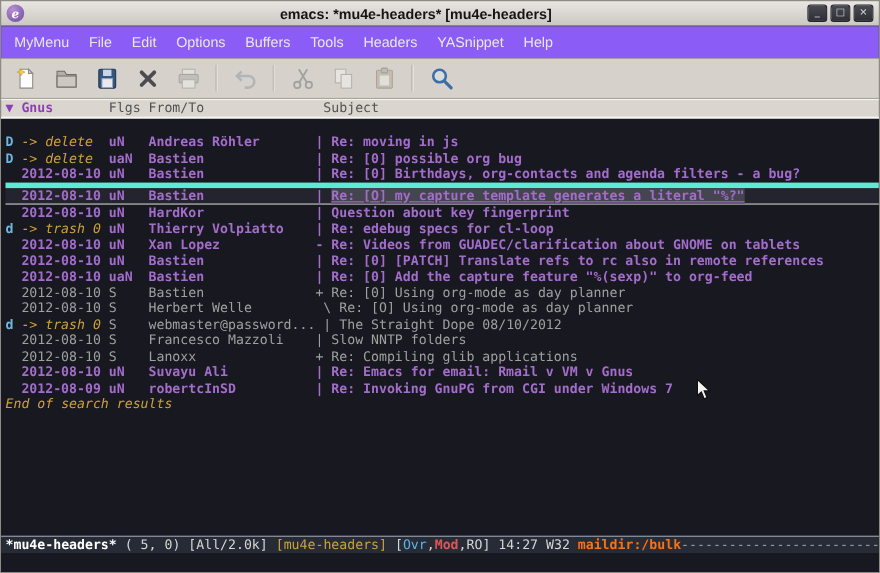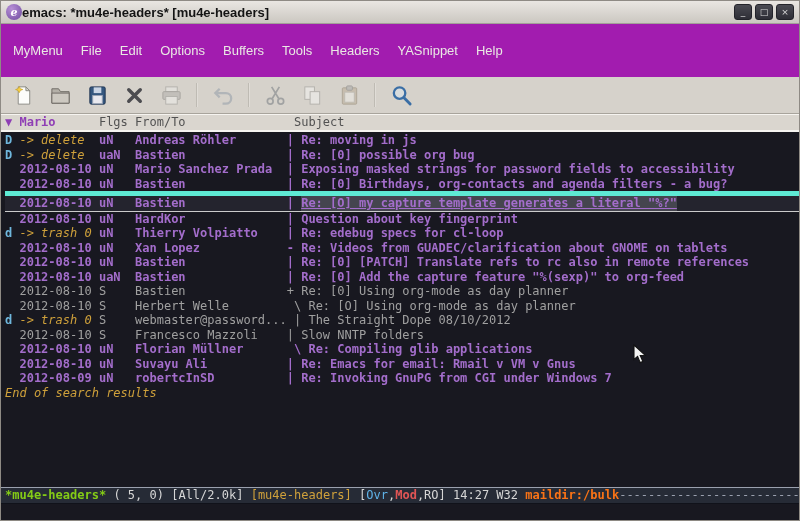--- a/index.html
+++ b/index.html
@@ -1,56 +1,56 @@
 <!DOCTYPE html>
 <html><head>
 <meta charset="utf-8">
 <style>
   *{box-sizing:border-box;margin:0;padding:0}
   html,body{width:800px;height:521px;overflow:hidden;background:#6e6a64}
   .window{width:800px;height:521px;display:flex;flex-direction:column;border:1px solid #8e8a84;background:#181820;position:relative;font-family:"Liberation Sans",sans-serif}
   
   .titlebar{flex:0 0 23px;background:linear-gradient(#e9e6e2,#cbc7c1);display:flex;align-items:center;padding:0 5px;border-bottom:1px solid #a39f98}
   .app-icon{width:16px;height:16px;border-radius:8px;background:radial-gradient(circle at 35% 30%,#b78fd6,#6d4a9e);color:#fff;font:italic bold 11px "DejaVu Serif",serif;display:flex;align-items:center;justify-content:center;flex:0 0 auto}
-  .title{flex:1;text-align:left;font-size:13px;font-weight:bold;color:#141414;white-space:nowrap;overflow:hidden}
+  .title{flex:1;text-align:center;font-size:13px;font-weight:bold;color:#141414;white-space:nowrap;overflow:hidden}
   .win-controls{display:flex;gap:3px;flex:0 0 auto}
   .win-btn{width:18px;height:16px;background:linear-gradient(#4a4a52,#2e2e36);border:1px solid #23232a;border-radius:3px;color:#d9d9d9;font:9px/14px "DejaVu Sans",sans-serif;text-align:center;padding:0}
   
-  .menubar{flex:0 0 24px;background:#a21caf;display:flex;align-items:flex-end;padding:16px 3px}
+  .menubar{flex:0 0 24px;background:#8b5cf6;display:flex;align-items:flex-end;padding:4px 3px}
   .menu-item{color:#eae8e4;font-size:13px;padding:3px 9px;white-space:nowrap}
   
   .toolbar{flex:0 0 37px;background:#d6d2cb;border-bottom:1px solid #a8a49c;display:flex;align-items:center;padding:0 7px;gap:7px}
   .tool-btn{width:30px;height:30px;background:transparent;border:none;display:flex;align-items:center;justify-content:center;padding:0}
   .tool-btn.disabled{opacity:.45;filter:grayscale(55%)}
   .tool-icon{display:block}
   .tool-icon svg{width:23px;height:23px;display:block}
   .tool-sep{width:2px;height:24px;background:linear-gradient(90deg,#aeaaa2,#f1eee9);margin:0 3px}
   
   .headerline{flex:0 0 18px;background:#dad6cf;border-top:1px solid #f6f4f0;border-bottom:2px solid #f6f4f0;font:12px/15px "DejaVu Sans Mono",monospace;color:#525252;padding:0 0 0 4px;white-space:pre;overflow:hidden}
   .hl-col{display:inline-block;white-space:pre}
   .hl-col-0{width:13ch;color:#8f3fb5;font-weight:bold}
   .hl-col-1{width:5ch}
   .hl-col-2{width:22ch}
   
-  .buffer{flex:1 1 auto;background:#181820;font:12px/14.5px "DejaVu Sans Mono",monospace;padding:1px 0 0 4px;overflow:hidden}
+  .buffer{flex:1 1 auto;background:#181820;font:12px/14.5px "DejaVu Sans Mono",monospace;padding:14px 0 0 4px;overflow:hidden}
   .hrow{white-space:pre;line-height:14.5px}
   .hrow span{display:inline-block;white-space:pre;vertical-align:top}
   .c-mark{width:2ch;color:#6fb7dd;font-weight:bold;font-style:normal}
   .c-date{width:11ch}
   .c-flags{width:5ch}
   .c-from{min-width:21ch;padding-right:1ch}
   .face-unread{color:#a36dcb;font-weight:bold}
   .face-read{color:#a0a0a0;font-weight:normal}
   .face-marked{color:#cfa13b !important;font-style:italic;font-weight:normal}
   .current{background:#24242e;border-top:5px solid #5eead4;border-bottom:1px solid #cbcbcb}
   .current .c-subject{background:#45454f;text-decoration:underline}
   .end-line{font:italic 12px/14.5px "DejaVu Sans Mono",monospace;color:#cfa13b;white-space:pre}
   
   .modeline{flex:0 0 17px;background:#262b36;border-top:1px solid #9aa0ae;border-bottom:1px solid #10121a;font:12px/15px "DejaVu Sans Mono",monospace;color:#d6d6d6;padding:0 0 0 4px;white-space:pre;overflow:hidden}
-  .ml-buffer{color:#84cc16;font-weight:bold}
+  .ml-buffer{color:#ffffff;font-weight:bold}
   .ml-minor{color:#cfa13b}
   .ml-folder{color:#f97316;font-weight:bold}
   .ml-mod{color:#e05555;font-weight:bold}
   .ml-ovr{color:#5fb3e8}
   .ml-dim{color:#9aa0ae}
   .modeline span{white-space:pre}
   
   .minibuffer{flex:0 0 16px;background:#181820}
   
   .mouse-cursor{position:absolute;left:632px;top:343px;pointer-events:none}
@@ -165,39 +165,38 @@
       <button class="tool-btn">
         <span class="tool-icon">
           <svg viewBox="0 0 24 24">
             <circle cx="10" cy="9.5" r="6" fill="#dce8f4" fill-opacity=".45" stroke="#3a6ea5" stroke-width="2.4"></circle>
             <path d="M14.6 14.3L21 20.8" stroke="#3a6ea5" stroke-width="3" stroke-linecap="round"></path>
           </svg>
         </span>
       </button>
     </div>
 
-  <div class="headerline"><span class="hl-col hl-col-0">▼ Mario</span><span class="hl-col hl-col-1">Flgs</span><span class="hl-col hl-col-2">From/To</span><span class="hl-col hl-col-3">Subject</span></div>
+  <div class="headerline"><span class="hl-col hl-col-0">▼ Gnus</span><span class="hl-col hl-col-1">Flgs</span><span class="hl-col hl-col-2">From/To</span><span class="hl-col hl-col-3">Subject</span></div>
 
   <div class="buffer">
     <div>
         <div class="hrow face-unread"><span class="c-mark">D</span><span class="c-date face-marked">-&gt; delete</span><span class="c-flags">uN</span><span class="c-from">Andreas Röhler</span><span class="c-prefix">| </span><span class="c-subject">Re: moving in js</span></div>
         <div class="hrow face-unread"><span class="c-mark">D</span><span class="c-date face-marked">-&gt; delete</span><span class="c-flags">uaN</span><span class="c-from">Bastien</span><span class="c-prefix">| </span><span class="c-subject">Re: [0] possible org bug</span></div>
-        <div class="hrow face-unread"><span class="c-mark"></span><span class="c-date">2012-08-10</span><span class="c-flags">uN</span><span class="c-from">Mario Sanchez Prada</span><span class="c-prefix">| </span><span class="c-subject">Exposing masked strings for password fields to accessibility</span></div>
         <div class="hrow face-unread"><span class="c-mark"></span><span class="c-date">2012-08-10</span><span class="c-flags">uN</span><span class="c-from">Bastien</span><span class="c-prefix">| </span><span class="c-subject">Re: [0] Birthdays, org-contacts and agenda filters - a bug?</span></div>
         <div class="hrow face-unread current"><span class="c-mark"></span><span class="c-date">2012-08-10</span><span class="c-flags">uN</span><span class="c-from">Bastien</span><span class="c-prefix">| </span><span class="c-subject">Re: [O] my capture template generates a literal "%?"</span></div>
         <div class="hrow face-unread"><span class="c-mark"></span><span class="c-date">2012-08-10</span><span class="c-flags">uN</span><span class="c-from">HardKor</span><span class="c-prefix">| </span><span class="c-subject">Question about key fingerprint</span></div>
         <div class="hrow face-unread"><span class="c-mark">d</span><span class="c-date face-marked">-&gt; trash 0</span><span class="c-flags">uN</span><span class="c-from">Thierry Volpiatto</span><span class="c-prefix">| </span><span class="c-subject">Re: edebug specs for cl-loop</span></div>
         <div class="hrow face-unread"><span class="c-mark"></span><span class="c-date">2012-08-10</span><span class="c-flags">uN</span><span class="c-from">Xan Lopez</span><span class="c-prefix">- </span><span class="c-subject">Re: Videos from GUADEC/clarification about GNOME on tablets</span></div>
         <div class="hrow face-unread"><span class="c-mark"></span><span class="c-date">2012-08-10</span><span class="c-flags">uN</span><span class="c-from">Bastien</span><span class="c-prefix">| </span><span class="c-subject">Re: [0] [PATCH] Translate refs to rc also in remote references</span></div>
         <div class="hrow face-unread"><span class="c-mark"></span><span class="c-date">2012-08-10</span><span class="c-flags">uaN</span><span class="c-from">Bastien</span><span class="c-prefix">| </span><span class="c-subject">Re: [0] Add the capture feature "%(sexp)" to org-feed</span></div>
         <div class="hrow face-read"><span class="c-mark"></span><span class="c-date">2012-08-10</span><span class="c-flags">S</span><span class="c-from">Bastien</span><span class="c-prefix">+ </span><span class="c-subject">Re: [0] Using org-mode as day planner</span></div>
         <div class="hrow face-read"><span class="c-mark"></span><span class="c-date">2012-08-10</span><span class="c-flags">S</span><span class="c-from">Herbert Welle</span><span class="c-prefix"> \ </span><span class="c-subject">Re: [O] Using org-mode as day planner</span></div>
         <div class="hrow face-read"><span class="c-mark">d</span><span class="c-date face-marked">-&gt; trash 0</span><span class="c-flags">S</span><span class="c-from">webmaster@password...</span><span class="c-prefix">| </span><span class="c-subject">The Straight Dope 08/10/2012</span></div>
         <div class="hrow face-read"><span class="c-mark"></span><span class="c-date">2012-08-10</span><span class="c-flags">S</span><span class="c-from">Francesco Mazzoli</span><span class="c-prefix">| </span><span class="c-subject">Slow NNTP folders</span></div>
-        <div class="hrow face-unread"><span class="c-mark"></span><span class="c-date">2012-08-10</span><span class="c-flags">uN</span><span class="c-from">Florian Müllner</span><span class="c-prefix"> \ </span><span class="c-subject">Re: Compiling glib applications</span></div>
+        <div class="hrow face-read"><span class="c-mark"></span><span class="c-date">2012-08-10</span><span class="c-flags">S</span><span class="c-from">Lanoxx</span><span class="c-prefix">+ </span><span class="c-subject">Re: Compiling glib applications</span></div>
         <div class="hrow face-unread"><span class="c-mark"></span><span class="c-date">2012-08-10</span><span class="c-flags">uN</span><span class="c-from">Suvayu Ali</span><span class="c-prefix">| </span><span class="c-subject">Re: Emacs for email: Rmail v VM v Gnus</span></div>
         <div class="hrow face-unread"><span class="c-mark"></span><span class="c-date">2012-08-09</span><span class="c-flags">uN</span><span class="c-from">robertcInSD</span><span class="c-prefix">| </span><span class="c-subject">Re: Invoking GnuPG from CGI under Windows 7</span></div>
       </div>
     <div class="end-line">End of search results</div>
   </div>
 
   <div class="modeline"><span class="ml-buffer">*mu4e-headers*</span><span class="ml-plain"> ( 5, 0) [All/2.0k] </span><span class="ml-minor">[mu4e-headers]</span><span class="ml-plain"> [</span><span class="ml-ovr">Ovr</span><span class="ml-plain">,</span><span class="ml-mod">Mod</span><span class="ml-plain">,RO] </span><span class="ml-plain">14:27</span><span class="ml-plain"> W32 </span><span class="ml-folder">maildir:/bulk</span><span class="ml-dim">--------------------------------------------------</span></div>
 
   <div class="minibuffer"></div>
 

